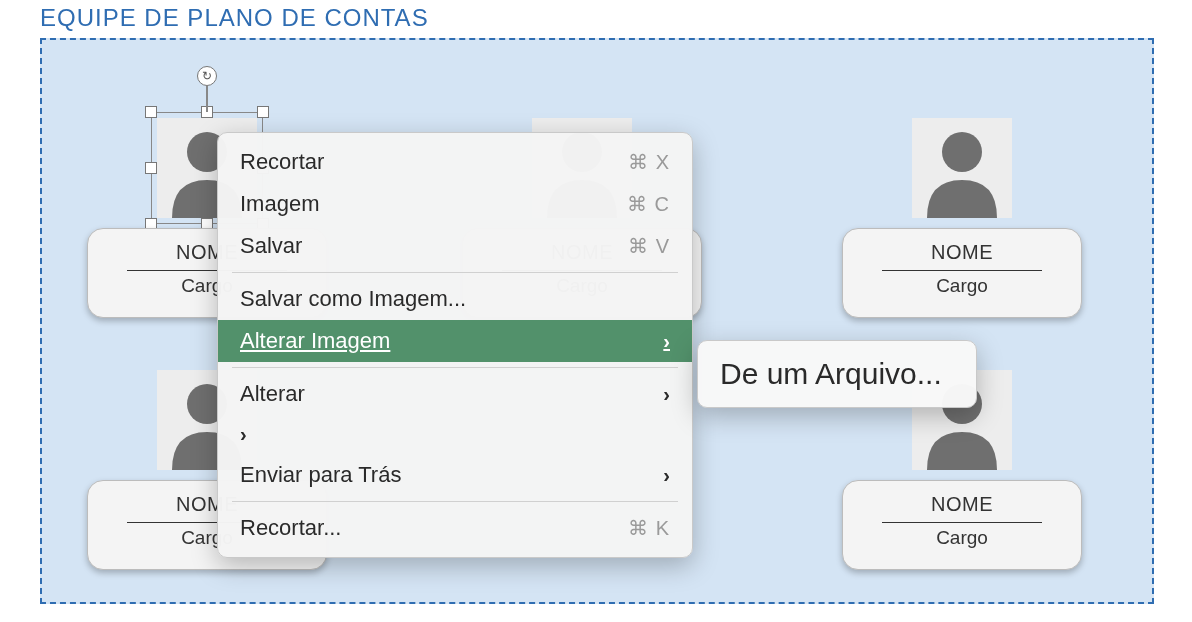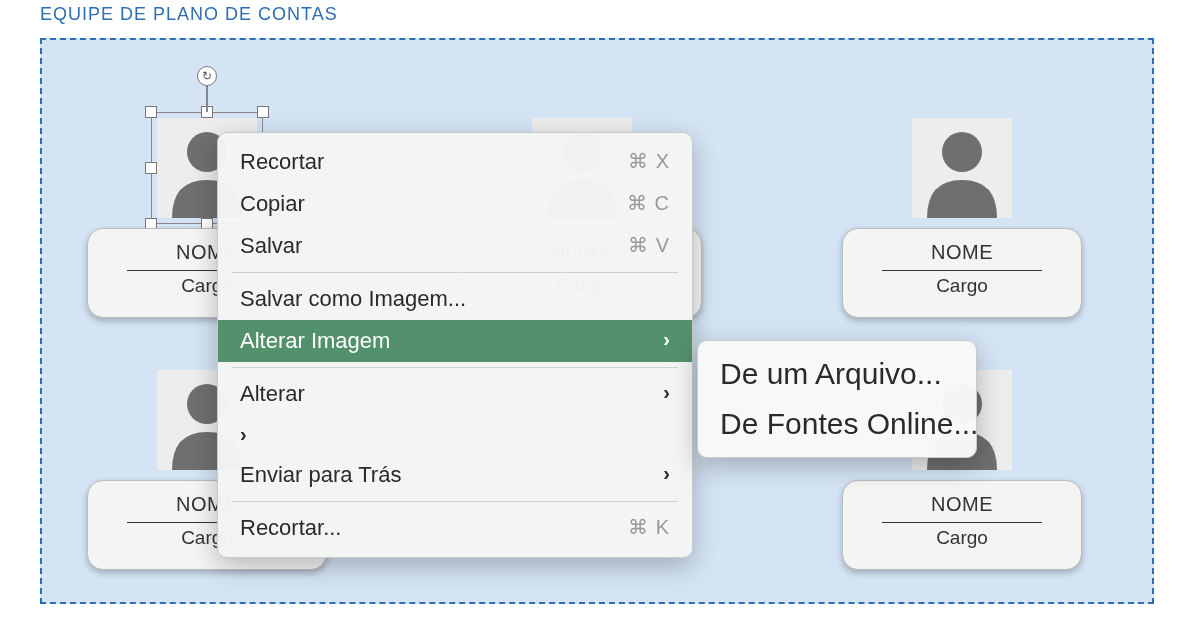--- a/index.html
+++ b/index.html
@@ -9,21 +9,21 @@
     width: 1192px;
     height: 622px;
     position: relative;
     overflow: hidden;
   }
   .title {
     position: absolute;
     left: 40px;
     top: 4px;
     color: #2f6db2;
-    font-size: 18px;
+    font-size: 24px;
     letter-spacing: 1px;
     font-weight: 400;
   }
   .canvas {
     position: absolute;
     left: 40px;
     top: 38px;
     width: 1114px;
     height: 566px;
     background: #d4e4f4;
@@ -90,34 +90,36 @@
     background: rgba(244,244,244,0.98);
     border:1px solid #c9c9c9;
     border-radius:10px;
     box-shadow: 0 8px 26px rgba(0,0,0,0.25);
     padding: 8px 0;
     font-size: 22px;
     color:#2a2a2a;
   }
   .menu .item {
     display:flex;
+    align-items:center;
     justify-content:space-between;
     padding: 8px 22px;
     white-space:nowrap;
   }
   .menu .item .shortcut { color:#9a9a9a; font-size:20px; letter-spacing:1px;}
   .menu .item .chev { font-size:20px; color:#2a2a2a; font-weight:bold;}
   .menu .sep {
     height:1px;
     background:#d0d0d0;
     margin: 5px 14px;
   }
   .menu .item.highlight {
     background:#52916b;
     color:#fff;
+    text-decoration:underline;
   }
   .menu .item.highlight .chev { color:#fff; }
   .submenu {
     position:absolute;
     background: rgba(248,248,248,0.98);
     border:1px solid #c9c9c9;
     border-radius:10px;
     box-shadow: 0 8px 26px rgba(0,0,0,0.25);
     padding: 8px 0;
     font-size: 30px;
@@ -211,21 +213,21 @@
   </div>
 
 </div>
 
 <div class="menu" style="left:217px; top:132px; width:476px;">
   <div class="item">
     <span>Recortar</span>
     <span class="shortcut">⌘ X</span>
   </div>
   <div class="item">
-    <span>Copiar</span>
+    <span>Imagem</span>
     <span class="shortcut">⌘ C</span>
   </div>
   <div class="item">
     <span>Salvar</span>
     <span class="shortcut">⌘ V</span>
   </div>
   <div class="sep"></div>
   <div class="item">
     <span>Salvar como Imagem...</span>
   </div>
@@ -249,16 +251,13 @@
   <div class="item">
     <span>Recortar...</span>
     <span class="shortcut">⌘ K</span>
   </div>
 </div>
 
 <div class="submenu" style="left:697px; top:340px; width:280px;">
   <div class="item">
     <span>De um Arquivo...</span>
   </div>
-  <div class="item">
-    <span>De Fontes Online...</span>
-  </div>
 </div>
 
 </body></html>

